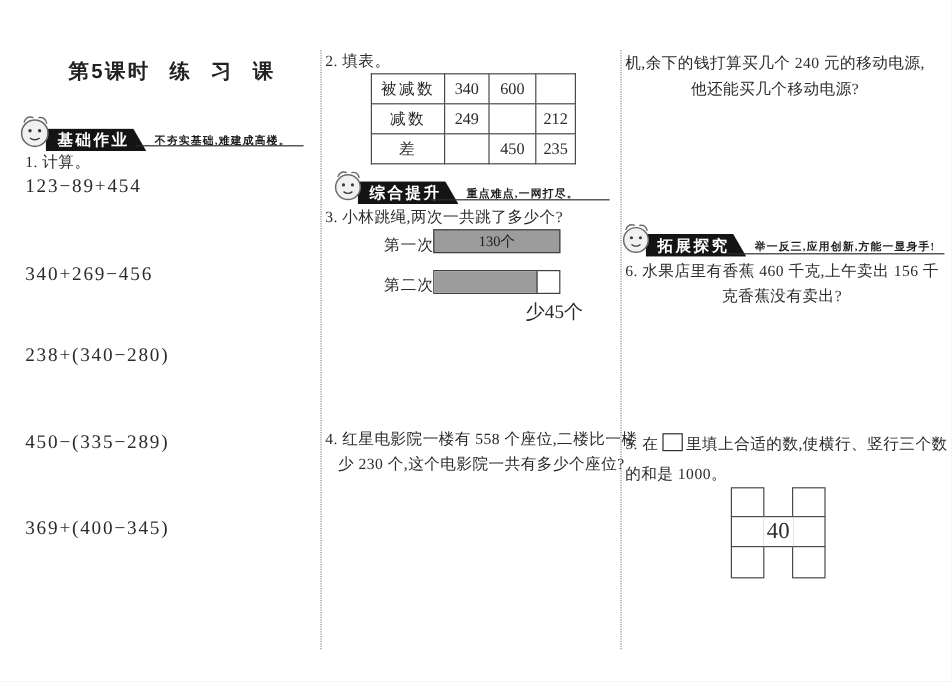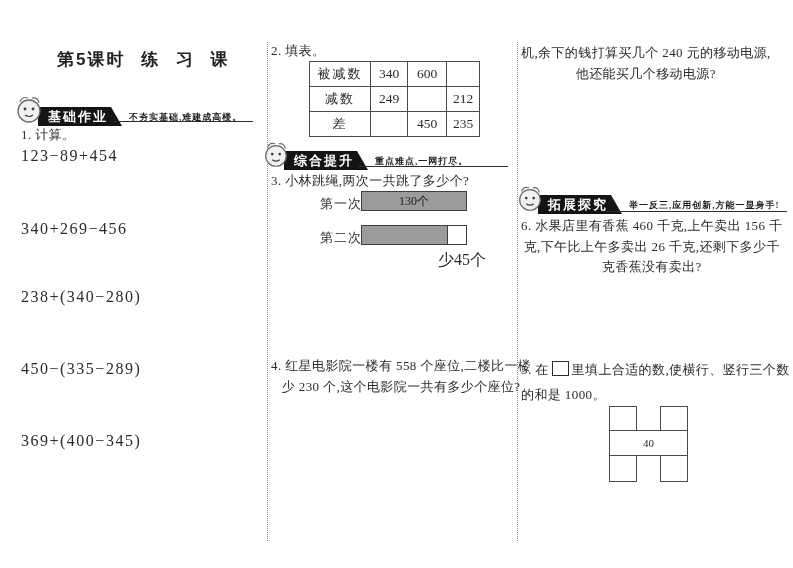--- a/index.html
+++ b/index.html
@@ -29,21 +29,21 @@
        display:flex;align-items:center;justify-content:center;font-size:12px;color:#1c1c1c;}
   .bar2{background:#ffffff;justify-content:flex-start;padding:0;}
   .bar2-gray{width:85px;height:100%;background:#9c9c9c;border-right:1px solid #3f3f3f;}
   .bar-label{position:absolute;font-size:13px;letter-spacing:1px;}
   .diff-label{position:absolute;font-size:16px;}
   .fill-box{display:inline-block;width:15px;height:13px;border:1px solid #2e2e2e;
             vertical-align:-2px;margin:0 3px;background:#fff;}
   .gcell{position:absolute;border:1px solid #4a4a4a;background:#fff;box-sizing:border-box;}
   .gcell-mid{position:absolute;border-top:1px solid #4a4a4a;border-bottom:1px solid #4a4a4a;
              box-sizing:border-box;display:flex;align-items:center;justify-content:center;
-             font-size:11px;background:#fff;}
+             font-size:19px;background:#fff;}
 </style>
 </head>
 <body>
 
 <div class="page">
 
   <div class="divider" style="left:267px;"></div>
   <div class="divider" style="left:517px;"></div>
 
   <h1 class="title">第5课时 练 习 课</h1>
@@ -86,21 +86,21 @@
     </tr>
     <tr>
       <td class="th">差</td>
       <td class="c1"></td>
       <td class="c2">450</td>
       <td class="c3">235</td>
     </tr>
   </tbody>
     </table>
 
-  <div class="sec-header" style="left:260px;top:141px;">
+  <div class="sec-header" style="left:274px;top:141px;">
     <svg class="mascot" width="31" height="29" viewBox="0 0 33 31">
       <circle cx="17" cy="16" r="11" fill="#f1f1f1" stroke="#6a6a6a" stroke-width="1.3"></circle>
       <path d="M8 7 q2 -6 8 -4 M27 8 q-1 -6 -7 -5" fill="none" stroke="#6a6a6a" stroke-width="1.2"></path>
       <circle cx="13" cy="14" r="1.4" fill="#3a3a3a"></circle>
       <circle cx="21" cy="14" r="1.4" fill="#3a3a3a"></circle>
       <path d="M13 20 q4 3 8 0" fill="none" stroke="#3a3a3a" stroke-width="1.2"></path>
     </svg>
     <div class="banner">综合提升</div>
     <div class="tagline">重点难点,一网打尽。</div>
   </div>
@@ -138,21 +138,20 @@
       <circle cx="21" cy="14" r="1.4" fill="#3a3a3a"></circle>
       <path d="M13 20 q4 3 8 0" fill="none" stroke="#3a3a3a" stroke-width="1.2"></path>
     </svg>
     <div class="banner">拓展探究</div>
     <div class="tagline">举一反三,应用创新,方能一显身手!</div>
   </div>
   <div class="hline" style="left:606px;top:211px;width:181px;"></div>
 
   <div class="abs qlines" style="left:521px;top:216px;">
     <div>6. 水果店里有香蕉 460 千克,上午卖出 156 千</div>
-    <div>克,下午比上午多卖出 26 千克,还剩下多少千</div>
     <div>克香蕉没有卖出?</div>
   </div>
 
   <div class="abs qtext" style="left:521px;top:361px;">
     <span>5. 在</span><span class="fill-box"></span><span>里填上合适的数,使横行、竖行三个数</span>
   </div>
   <div class="abs qtext" style="left:521px;top:386px;">的和是 1000。</div>
 
   <div class="gcell" style="left:609px;top:406px;width:28px;height:25px;"></div>
   <div class="gcell" style="left:609px;top:430px;width:28px;height:26px;"></div>

